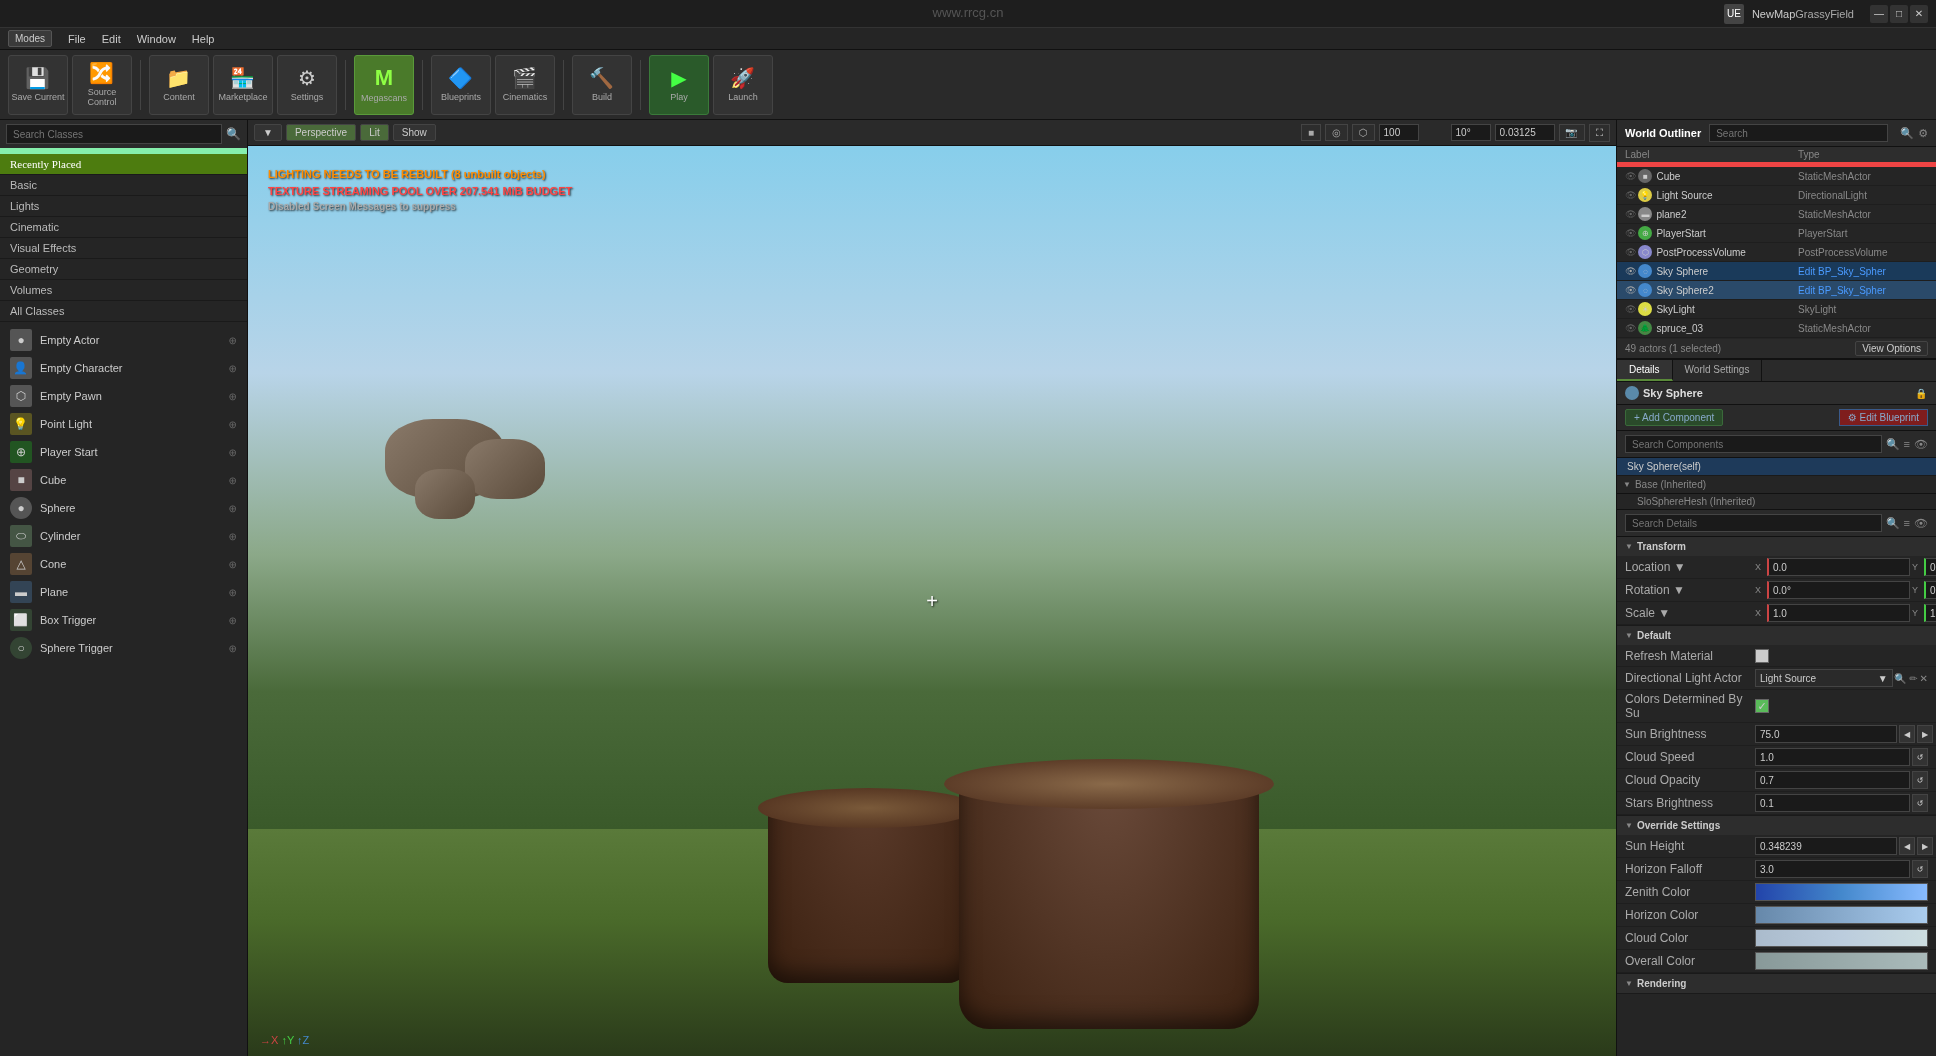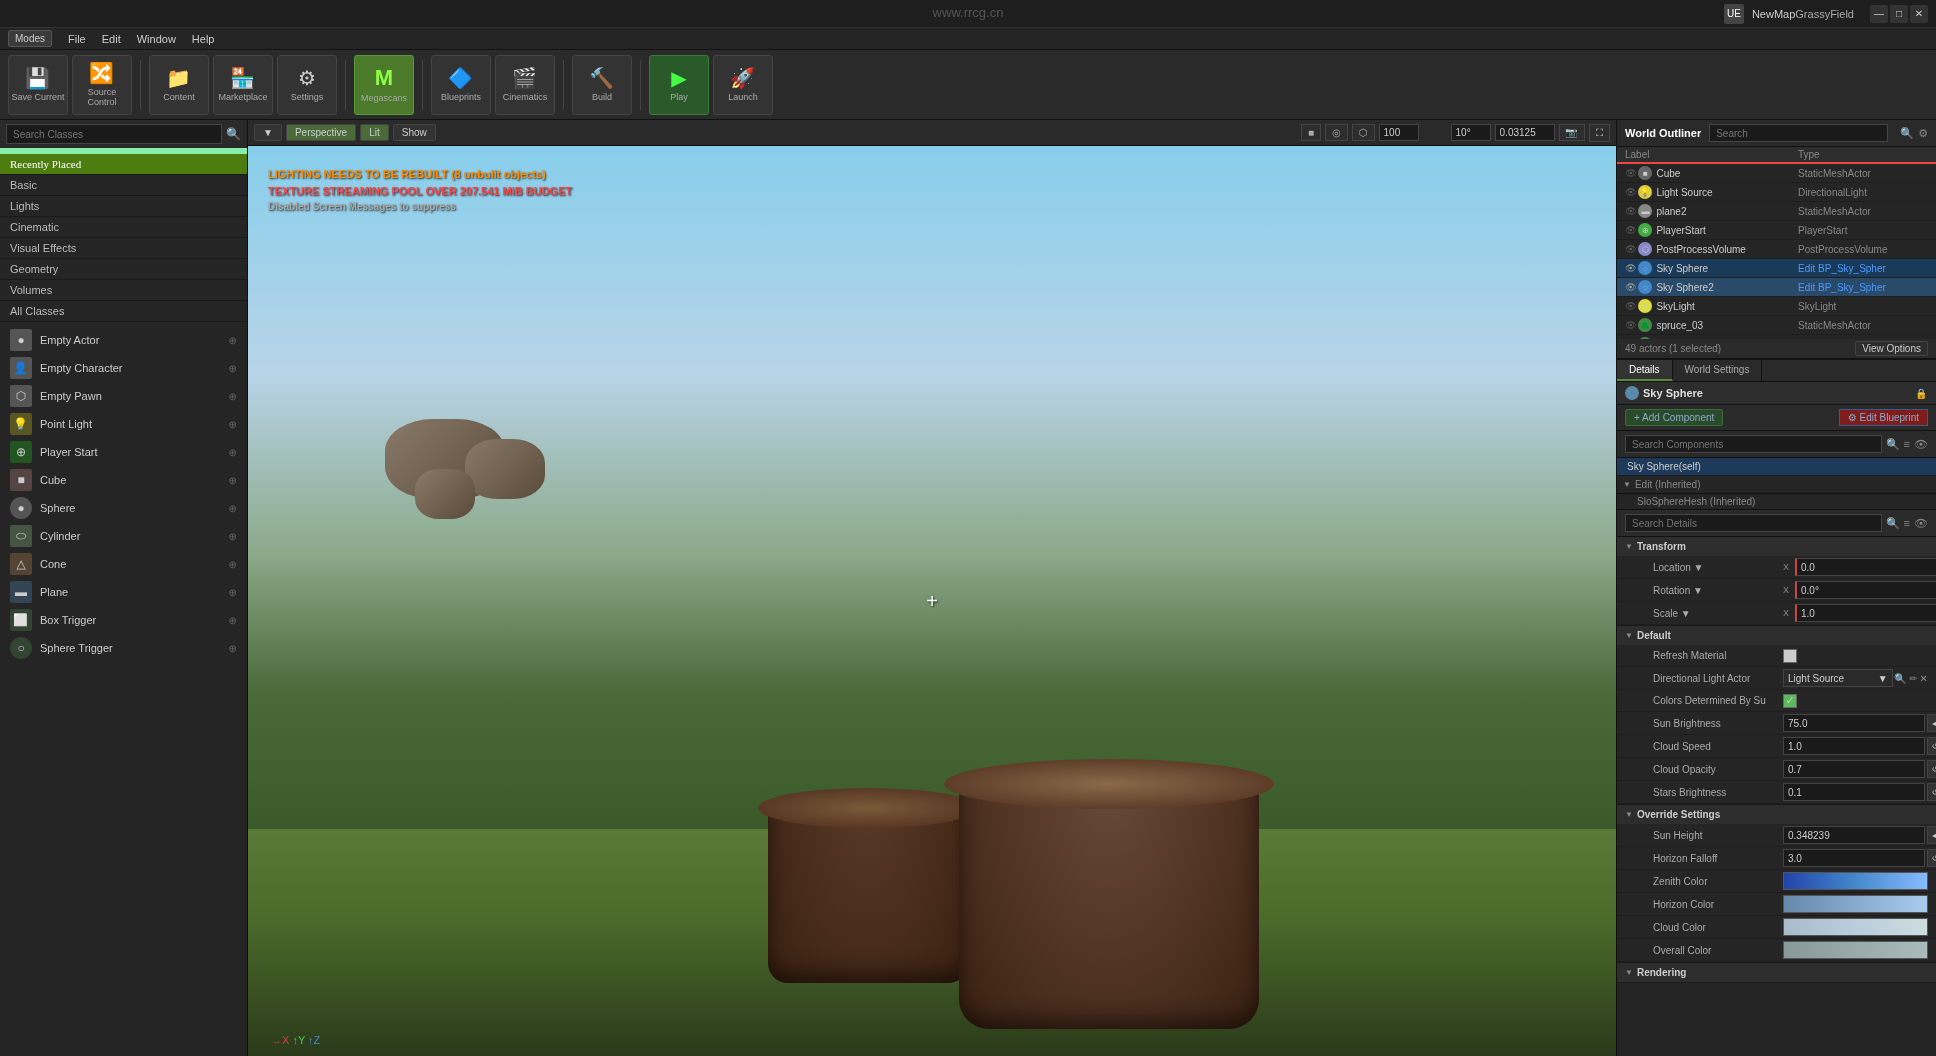--- a/index.html
+++ b/index.html
@@ -61,29 +61,29 @@
     .rock { background: linear-gradient(135deg, #8a7a6a, #5a4a3a); border-radius: 40%; position: absolute; }
     .rock1 { width: 120px; height: 80px; left: 0; top: 0; }
     .rock2 { width: 80px; height: 60px; left: 80px; top: 20px; }
     .rock3 { width: 60px; height: 50px; left: 30px; top: 50px; }
     .vp-stump { position: absolute; bottom: 8%; left: 38%; width: 200px; height: 180px; background: radial-gradient(ellipse at top, #5a3a2a 0%, #3a2010 100%); border-radius: 8px 8px 20px 20px; box-shadow: inset 0 -10px 20px rgba(0,0,0,0.5); }
     .vp-stump-top { position: absolute; top: -15px; left: -10px; right: -10px; height: 40px; background: radial-gradient(ellipse, #7a5a3a 0%, #4a2a1a 100%); border-radius: 50%; }
     .vp-stump2 { position: absolute; bottom: 3%; left: 52%; width: 300px; height: 250px; background: radial-gradient(ellipse at top, #6a4a3a 0%, #3a2010 100%); border-radius: 15px 15px 30px 30px; box-shadow: inset 0 -10px 20px rgba(0,0,0,0.5); }
     .vp-stump2-top { position: absolute; top: -20px; left: -15px; right: -15px; height: 50px; background: radial-gradient(ellipse, #8a6a4a 0%, #4a2a1a 100%); border-radius: 50%; }
     .vp-ground { position: absolute; bottom: 0; left: 0; right: 0; height: 25%; background: linear-gradient(0deg, #2a3a1a 0%, #4a6a2a 60%, #5a7a3a 100%); }
     .vp-crosshair { position: absolute; top: 50%; left: 50%; transform: translate(-50%, -50%); color: white; font-size: 20px; text-shadow: 1px 1px 2px rgba(0,0,0,0.8); }
-    .vp-compass { position: absolute; bottom: 10px; left: 23px; color: white; font-size: 10px; }
+    .vp-compass { position: absolute; bottom: 10px; left: 12px; color: white; font-size: 10px; }
 
     
     #right-panel { width: 320px; background: #252525; border-left: 1px solid #111; display: flex; flex-direction: column; }
     #world-outliner { height: 240px; border-bottom: 2px solid #111; display: flex; flex-direction: column; }
     #wo-header { background: #2a2a2a; padding: 4px 8px; border-bottom: 1px solid #111; display: flex; align-items: center; justify-content: space-between; }
     #wo-title { font-size: 11px; color: #fff; font-weight: bold; }
     #wo-search { flex: 1; margin: 0 8px; background: #1a1a1a; border: 1px solid #444; color: #aaa; padding: 2px 6px; font-size: 10px; height: 18px; }
-    .wo-list-header { display: flex; padding: 2px 8px; background: #2d2d2d; border-bottom: 2px solid #ef4444; font-size: 10px; color: #888; }
+    .wo-list-header { display: flex; padding: 2px 8px; background: #2d2d2d; border-bottom: 5px solid #ef4444; font-size: 10px; color: #888; }
     .wo-col-label { flex: 1; }
     .wo-col-type { width: 130px; }
     .wo-list { flex: 1; overflow-y: auto; }
     .wo-item { display: flex; align-items: center; padding: 2px 8px; cursor: pointer; border-bottom: 1px solid #1e1e1e; }
     .wo-item.selected { background: #1a3a5a; }
     .wo-item.selected2 { background: #2a4a6a; }
     .wo-item-icon { width: 14px; height: 14px; border-radius: 50%; background: #666; margin-right: 4px; flex-shrink: 0; font-size: 8px; display: flex; align-items: center; justify-content: center; }
     .wo-item-label { flex: 1; font-size: 10px; color: #ccc; }
     .wo-item-type { width: 130px; font-size: 10px; color: #888; overflow: hidden; text-overflow: ellipsis; white-space: nowrap; }
     .wo-footer { padding: 2px 8px; background: #2a2a2a; font-size: 10px; color: #888; display: flex; align-items: center; justify-content: space-between; }
@@ -106,21 +106,21 @@
 
     .component-item { padding: 3px 10px; font-size: 10px; color: #ccc; background: #1e3a5a; border-bottom: 1px solid #1a1a1a; cursor: pointer; }
     .component-group { padding: 3px 6px; font-size: 10px; color: #888; background: #252525; border-bottom: 1px solid #111; display: flex; align-items: center; cursor: pointer; }
     .component-group-arrow { margin-right: 4px; font-size: 8px; }
 
     #details-scroll { flex: 1; overflow-y: auto; }
     .details-section { border-bottom: 1px solid #1a1a1a; }
     .details-section-header { padding: 4px 8px; background: #2d2d2d; font-size: 10px; color: #ccc; font-weight: bold; cursor: pointer; display: flex; align-items: center; gap: 4px; }
     .details-section-header::before { content: '▼'; font-size: 8px; color: #888; }
     .details-row { display: flex; align-items: center; padding: 2px 8px; border-bottom: 1px solid #1e1e1e; min-height: 22px; }
-    .details-label { width: 130px; font-size: 10px; color: #aaa; flex-shrink: 0; margin-left: 28px; }
+    .details-label { width: 130px; font-size: 12px; color: #aaa; flex-shrink: 0; }
     .details-value { flex: 1; display: flex; align-items: center; gap: 2px; }
     .xyz-field { flex: 1; background: #1a1a1a; border: 1px solid #444; color: #ccc; padding: 1px 4px; font-size: 10px; height: 18px; }
     .xyz-x { border-left: 2px solid #cc4444; }
     .xyz-y { border-left: 2px solid #44cc44; }
     .xyz-label { font-size: 9px; color: #888; width: 10px; }
     .single-input { flex: 1; background: #1a1a1a; border: 1px solid #444; color: #ccc; padding: 1px 4px; font-size: 10px; height: 18px; }
     .checkbox-val { width: 14px; height: 14px; border: 1px solid #666; background: #ccc; display: flex; align-items: center; justify-content: center; }
     .dropdown-val { flex: 1; background: #2a2a2a; border: 1px solid #444; color: #ccc; padding: 1px 4px; font-size: 10px; height: 18px; display: flex; align-items: center; justify-content: space-between; cursor: pointer; }
     .color-swatch { flex: 1; height: 18px; border: 1px solid #555; }
     .arrow-btn { background: #333; border: 1px solid #444; color: #ccc; width: 16px; height: 18px; display: flex; align-items: center; justify-content: center; font-size: 8px; cursor: pointer; }
@@ -442,21 +442,21 @@
       </div>
       <div style="display:flex;align-items:center;padding:4px 8px;background:#2a2a2a;border-bottom:1px solid #111;gap:4px;">
         <input id="search-components" type="text" placeholder="Search Components" style="">
         <span style="cursor:pointer;color:#888;">🔍</span>
         <span style="cursor:pointer;color:#888;">≡</span>
         <span style="cursor:pointer;color:#888;">👁</span>
       </div>
       <div class="component-item">Sky Sphere(self)</div>
       <div class="component-group">
         <span class="component-group-arrow">▼</span>
-        <span>Edit (Inherited)</span>
+        <span>Base (Inherited)</span>
       </div>
       <div style="padding:2px 20px;font-size:10px;color:#888;background:#252525;border-bottom:1px solid #111;cursor:pointer;">SloSphereHesh (Inherited)</div>
 
       <div id="details-scroll">
 
         <div style="display:flex;align-items:center;padding:4px 8px;background:#2a2a2a;border-bottom:1px solid #111;gap:4px;">
           <input style="flex: 1 1 0%; background: rgb(26, 26, 26); border: 1px solid rgb(68, 68, 68); color: rgb(170, 170, 170); padding: 2px 6px; font-size: 10px; height: 18px;" type="text" placeholder="Search Details">
           <span style="cursor:pointer;color:#888;">🔍</span>
           <span style="cursor:pointer;color:#888;">≡</span>
           <span style="cursor:pointer;color:#888;">👁</span>

